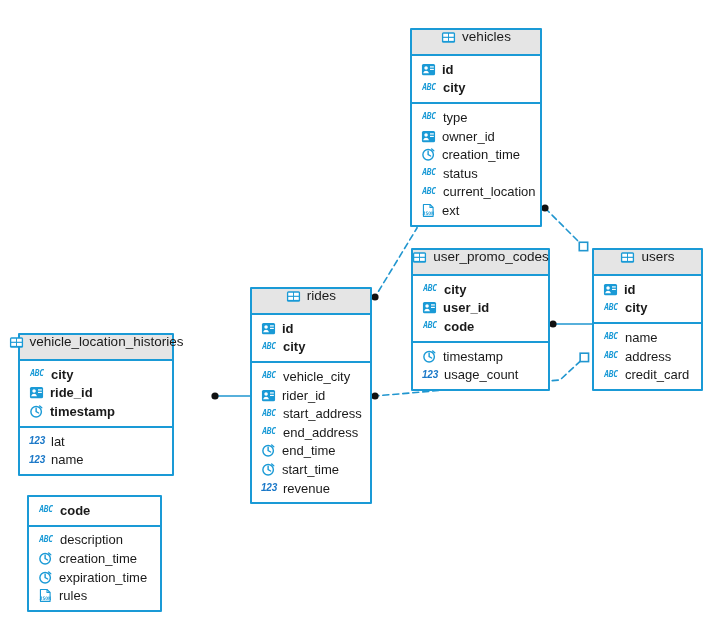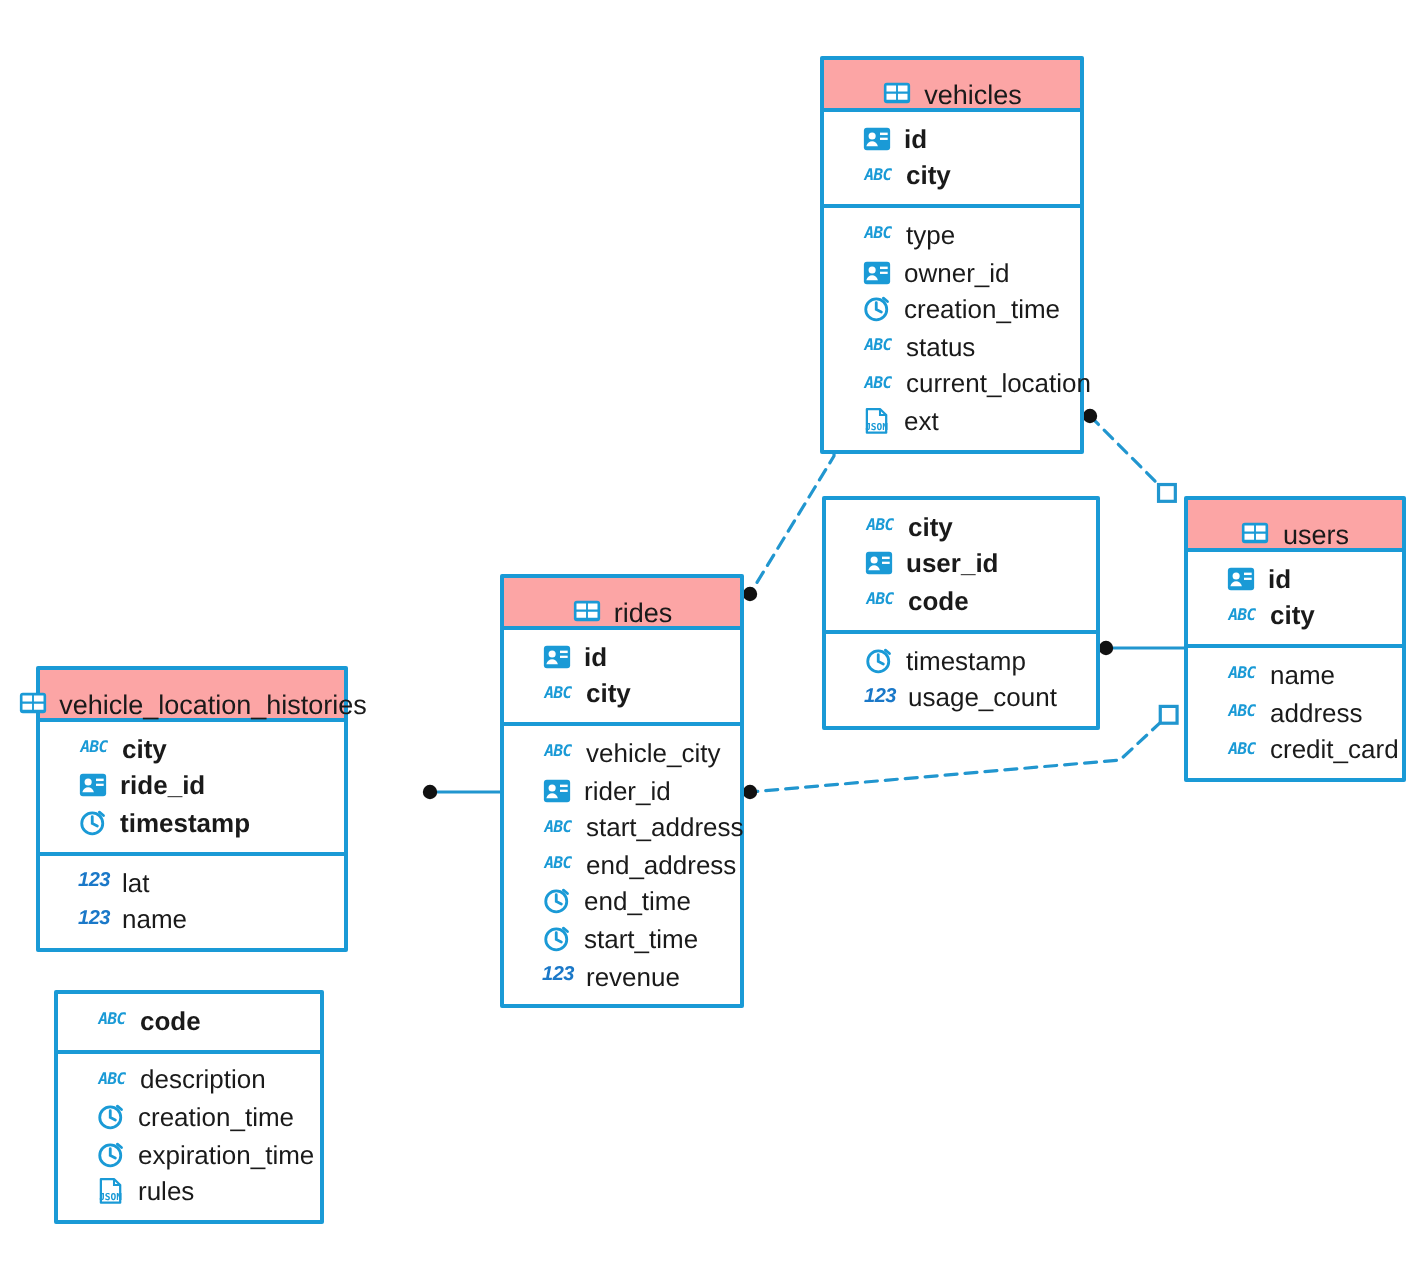--- a/index.html
+++ b/index.html
@@ -40,36 +40,36 @@
     border: 2px solid #1a9ad6;
     background: #ffffff;
     border-radius: 1px;
   }
 
   .table-header {
     box-sizing: border-box;
     height: 26px;
     border-bottom: 2px solid #1a9ad6;
     display: flex;
-    align-items: flex-end;
+    align-items: flex-start;
     justify-content: center;
     gap: 6px;
     padding: 0 6px;
-    background: #fca5a5;
+    background: #e5e5e5;
   }
 
   .table-title {
     font-size: 13.5px;
     color: #1a1a1a;
     line-height: 1;
     white-space: nowrap;
   }
 
   .field-group {
-    padding: 4px 0 5px 12px;
+    padding: 4px 0 5px 2px;
     box-sizing: border-box;
     text-align: center;
   }
 
   .field-group.pk {
     border-bottom: 2px solid #1a9ad6;
   }
 
   .field-row {
     display: flex;
@@ -225,20 +225,32 @@
               <path d="M2.6 1.6 h7.0 l3.3 3.2 v9.4 h-10.3 z" fill="#ffffff" stroke="#1a9ad6" stroke-width="1.2" stroke-linejoin="round"></path>
               <path d="M9.6 1.6 v3.2 h3.3" fill="none" stroke="#1a9ad6" stroke-width="1.1"></path>
               <text x="7.8" y="12.6" text-anchor="middle" font-family="&quot;DejaVu Sans Mono&quot;, monospace" font-size="5.1" font-weight="bold" fill="#1a9ad6">JSON</text>
             </svg>
           </span>
           <span class="field-name">ext</span>
         </div>
       </div>
     </div>
     <div class="table-card" style="left: 411px; top: 248px; width: 139px;">
+      <div class="table-header">
+        <span class="icon">
+          <svg width="15" height="15" viewBox="0 0 16 16">
+            <rect x="1" y="2.5" width="14" height="11" rx="1.6" fill="#1a9ad6"></rect>
+            <rect x="2.4" y="4" width="5.1" height="3.2" fill="#ffffff"></rect>
+            <rect x="8.5" y="4" width="5.1" height="3.2" fill="#ffffff"></rect>
+            <rect x="2.4" y="8.4" width="5.1" height="3.2" fill="#ffffff"></rect>
+            <rect x="8.5" y="8.4" width="5.1" height="3.2" fill="#ffffff"></rect>
+          </svg>
+        </span>
+        <span class="table-title">user_promo_codes</span>
+      </div>
       <div class="field-group pk">
         <div class="field-row">
           <span class="icon icon-abc">ABC</span>
           <span class="field-name">city</span>
         </div>
         <div class="field-row">
           <span class="icon">
             <svg width="15" height="15" viewBox="0 0 16 16">
               <rect x="1" y="2" width="14" height="12" rx="1.6" fill="#1a9ad6"></rect>
               <circle cx="5.4" cy="6.4" r="1.9" fill="#ffffff"></circle>

